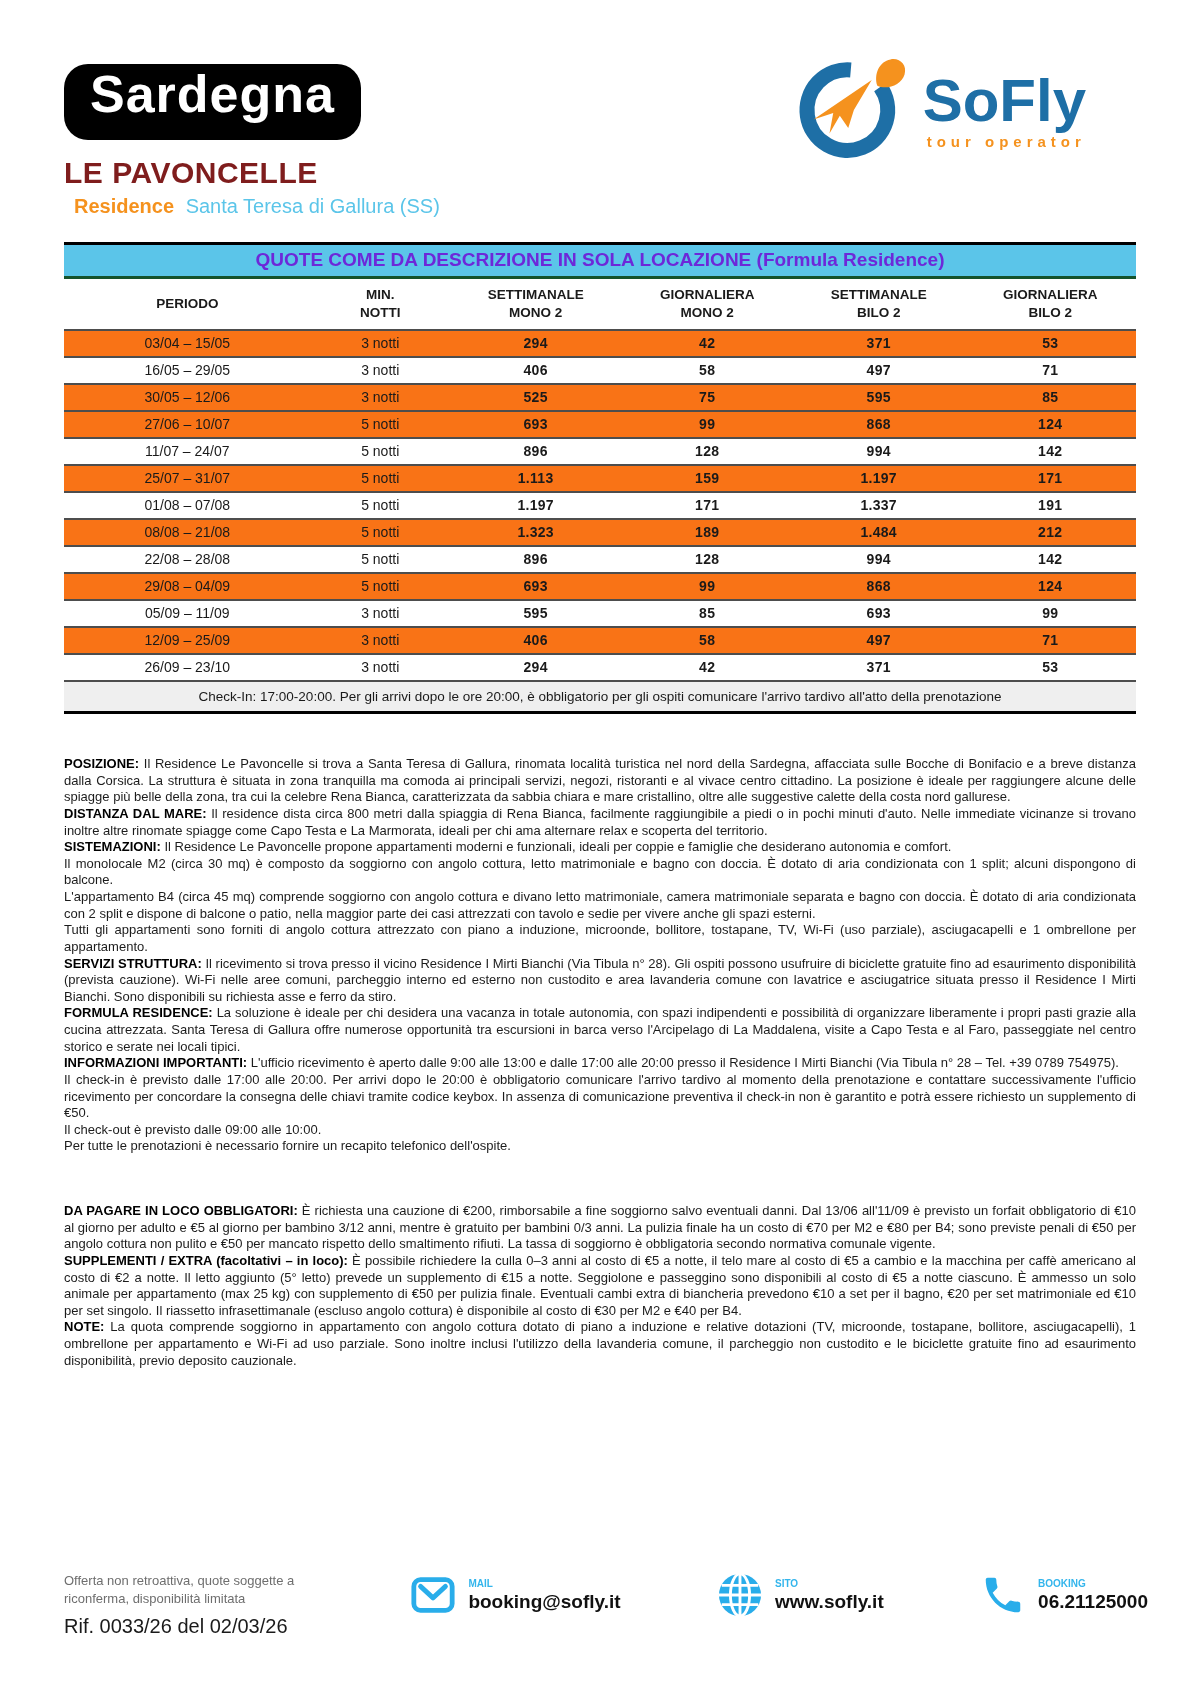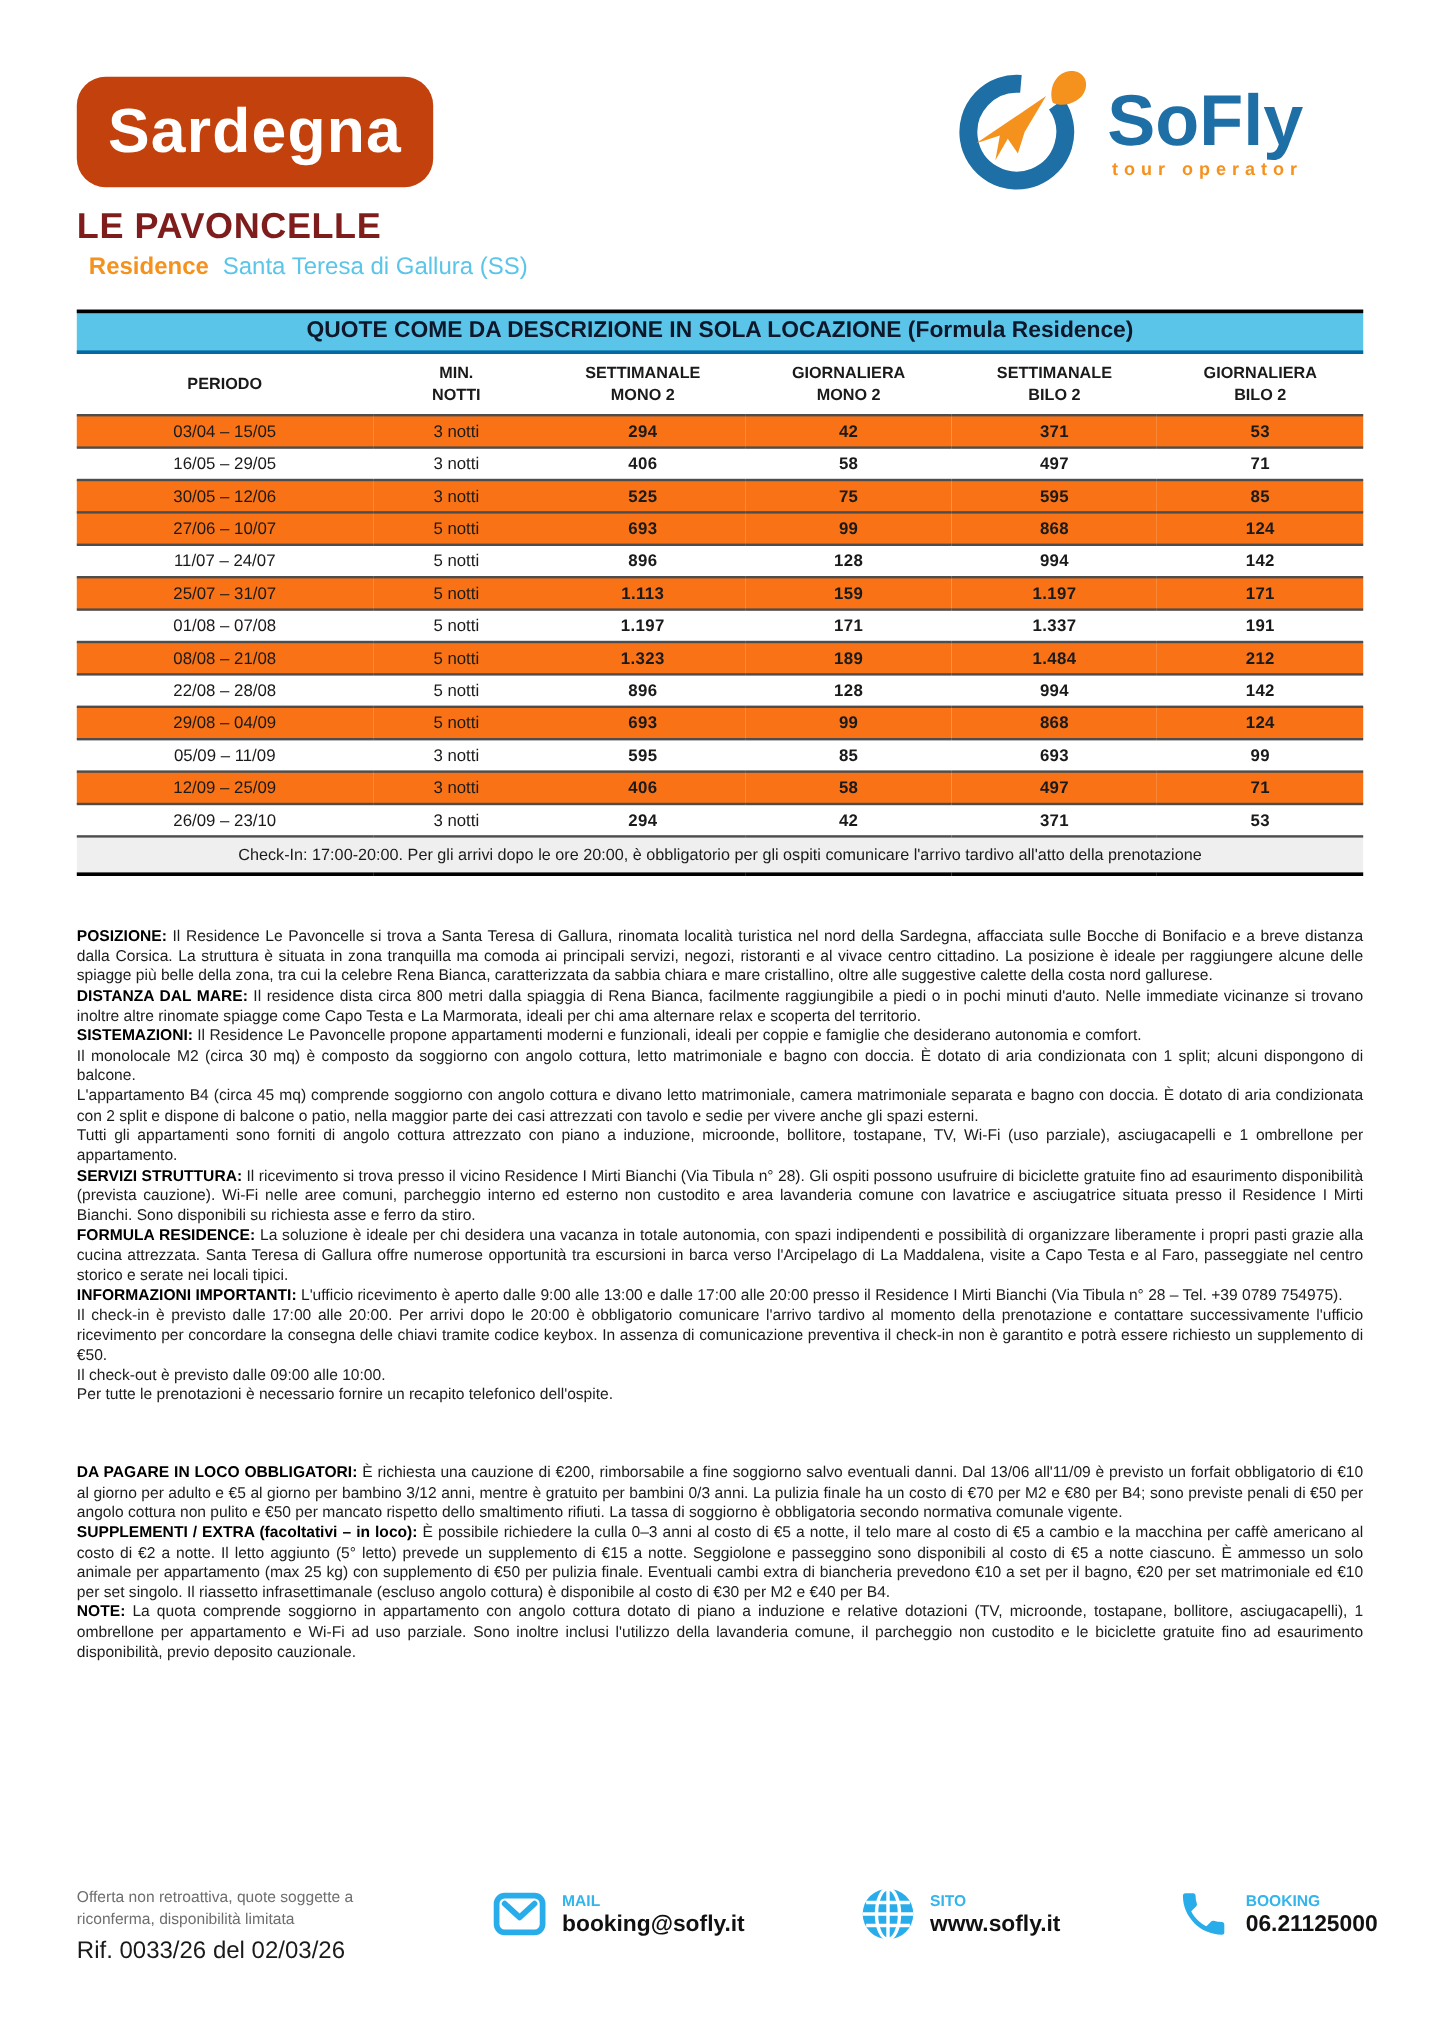--- a/index.html
+++ b/index.html
@@ -1,35 +1,35 @@
 <!DOCTYPE html>
 <html><head>
 <meta charset="utf-8">
 <style>
   html,body{margin:0;padding:0;width:1200px;height:1697px;overflow:hidden;background:#fff;}
   body{font-family:"Liberation Sans",sans-serif;color:#1a1a1a;position:relative;}
   .page{padding:0 64px;position:relative;}
 
   
   .header{position:relative;padding-top:64px;}
-  .dest-box{display:inline-block;background:#c2410c;color:#fff;font-size:52px;font-weight:bold;
-            padding:16px 26px 16px 26px;border-radius:24px;letter-spacing:1px;}
+  .dest-box{display:inline-block;background:#000000;color:#fff;font-size:52px;font-weight:bold;
+            padding:0 26px 16px 26px;border-radius:24px;letter-spacing:1px;}
   .logo-wrap{position:absolute;top:50px;right:50px;display:flex;align-items:center;}
   .logo-badge{width:122px;height:122px;}
   .logo-text{margin-left:10px;display:flex;flex-direction:column;}
   .logo-name{font-size:60px;font-weight:bold;color:#1E6FA6;line-height:0.95;}
   .logo-tag{font-size:15px;font-weight:bold;color:#F5921E;letter-spacing:5px;margin-top:4px;margin-left:4px;}
   .prop-name{color:#7f1d1d;font-size:30px;font-weight:bold;margin-top:16px;letter-spacing:0.5px;}
   .prop-sub{margin-top:5px;margin-left:10px;font-size:20px;}
   .prop-type{color:#F5921E;font-weight:bold;margin-right:6px;text-align:right;}
   .prop-loc{color:#5BC5E9;}
 
   
   .table-wrap{margin-top:24px;}
-  .table-title{background:#5BC5E9;border-top:3px solid #000;border-bottom:3px solid #0369a1;color:#0f172a;
+  .table-title{background:#5BC5E9;border-top:3px solid #000;border-bottom:3px solid #14532d;color:#6d28d9;
                text-align:center;font-weight:bold;font-size:19px;padding:4px 0 5px;}
   table.price{width:100%;border-collapse:collapse;}
   table.price th{font-size:13.5px;font-weight:bold;text-align:center;vertical-align:middle;
                  padding:7px 0 8px;border-bottom:2px solid #4d4d4d;line-height:1.3;}
   table.price th span{display:block;}
   table.price td{text-align:center;padding:4px 0 5px;border-bottom:2px solid #4d4d4d;font-size:14px;}
   table.price tr.alt{background:#f97316;}
   td.price-val{font-size:17px;font-weight:bold;letter-spacing:0.3px;}
   td.notti{font-size:13.5px;}
   tr.checkin td{background:#EFEFEF;font-size:13.5px;padding:7px 0;border-bottom:3px solid #000;}
@@ -41,21 +41,21 @@
   .desc b{color:#000;}
   .block-b{margin-top:48px;}
 
   
   .footer{position:absolute;left:64px;right:52px;top:1572px;display:flex;justify-content:space-between;align-items:flex-start;}
   .foot-note{width:250px;font-size:13px;color:#6e6e6e;line-height:1.35;}
   .foot-ref{color:#1a1a1a;margin-top:6px;font-size:20px;}
   .contact{display:flex;align-items:center;}
   .contact .icon{width:46px;height:46px;flex:none;}
   .contact .txt{margin-left:12px;}
-  .c-label{font-size:13px;font-weight:bold;color:#33B5EC;}
+  .c-label{font-size:10px;font-weight:bold;color:#33B5EC;}
   .c-value{font-size:19px;font-weight:bold;color:#111;margin-top:2px;}
 </style>
 </head>
 <body>
 
 <div class="page">
 
   <div class="header">
     <div class="dest-box">
       <span>Sardegna</span>

